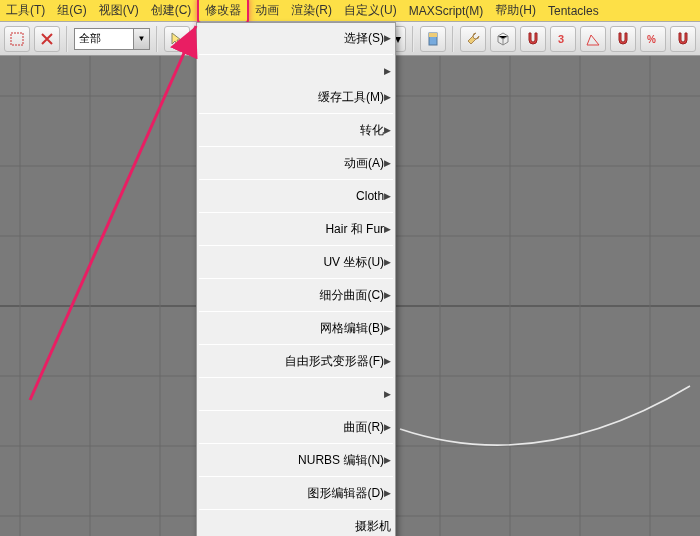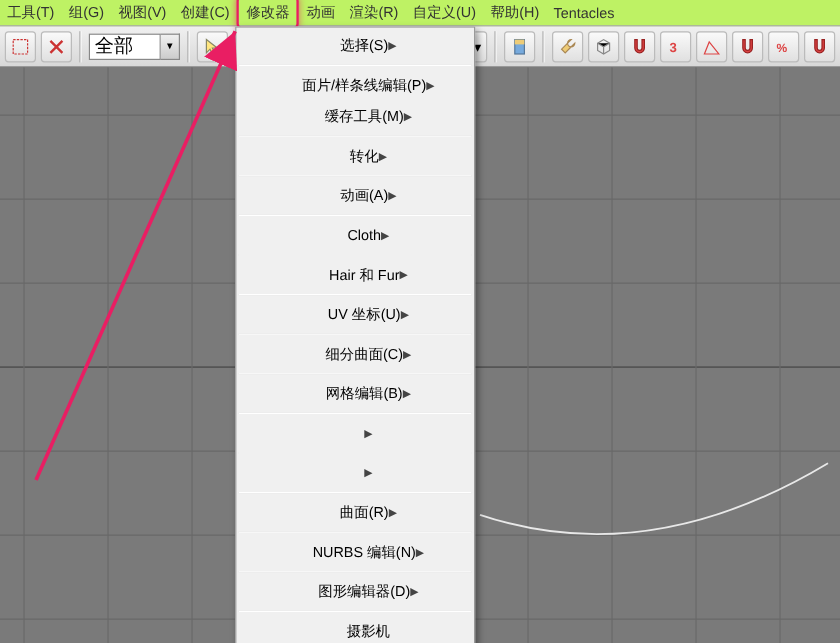--- a/index.html
+++ b/index.html
@@ -1,55 +1,56 @@
 <!DOCTYPE html>
 <html><head>
 <meta charset="utf-8">
 <style>
 * { margin: 0; padding: 0; box-sizing: border-box; font-family: "Microsoft YaHei", SimSun, sans-serif; }
 body { width: 700px; height: 536px; background: #7a7a7a; overflow: hidden; position: relative; }
 
-.menubar { height: 22px; background: #bef264; display: flex; align-items: center; font-size: 12px; color: #333; border-bottom: 1px solid #aaa; white-space: nowrap; }
+.menubar { height: 22px; background: #fde047; display: flex; align-items: center; font-size: 12px; color: #333; border-bottom: 1px solid #aaa; white-space: nowrap; }
 .menubar-item { padding: 3px 6px; cursor: pointer; }
 .menubar-item.highlighted { border: 2px solid #e91e63; border-radius: 4px; box-shadow: 0 0 6px rgba(233,30,99,0.6); }
 
 .toolbar { height: 34px; background: linear-gradient(#f0f0f0,#d8d8d8); border-bottom: 1px solid #999; display: flex; align-items: center; padding: 2px 4px; gap: 4px; font-size: 12px; }
 .tbtn { width: 26px; height: 26px; border: 1px solid #bbb; background: linear-gradient(#fafafa,#e0e0e0); border-radius: 3px; display: flex; align-items: center; justify-content: center; }
 .tbtn svg { width: 16px; height: 16px; }
 .divider { width: 2px; height: 26px; background: linear-gradient(90deg,#aaa,#fff); margin: 0 2px; }
 .combo { display: flex; align-items: center; height: 24px; }
-.combo input { width: 60px; height: 22px; font-size: 16px; border: 1px solid #888; padding: 0 4px; }
+.combo input { width: 60px; height: 22px; font-size: 11px; border: 1px solid #888; padding: 0 4px; }
 .combo .arrow { width: 16px; height: 22px; border: 1px solid #888; border-left: none; background: linear-gradient(#f0f0f0,#ccc); display: flex; align-items: center; justify-content: center; font-size: 8px; }
 .gap-stretch { flex: 1; }
 .toolbar-right-label { font-size: 11px; color: #555; margin-right: 2px; }
 
 .viewport { position: absolute; top: 56px; left: 0; width: 700px; height: 480px; background: #7a7a7a; }
 .grid line { stroke: #696969; stroke-width: 1; }
 .grid line.axis { stroke: #555; stroke-width: 1.5; }
 .curve { stroke: #e8e8e8; stroke-width: 1.5; fill: none; }
 
 .dropdown { position: absolute; top: 22px; left: 196px; width: 200px; background: #f0f0f0; border: 1px solid #9a9a9a; box-shadow: 2px 3px 6px rgba(0,0,0,0.4); font-size: 12px; padding: 2px 0; }
-.dd-item { height: 26px; display: flex; align-items: center; justify-content: center; padding: 0 4px 0 26px; cursor: pointer; }
+.dd-item { height: 26px; display: flex; align-items: center; justify-content: flex-end; padding: 0 4px 0 26px; cursor: pointer; }
 .dd-arrow { font-size: 9px; color: #444; }
 .dd-sep { height: 1px; background: #ccc; margin: 3px 2px; border-bottom: 1px solid #fff; }
 
 .annotation-arrow { position: absolute; top: 0; left: 0; pointer-events: none; }
 </style>
 </head>
 <body>
 
 <div class="menubar" id="menubar">
     <div class="menubar-item">工具(T)</div>
     <div class="menubar-item">组(G)</div>
     <div class="menubar-item">视图(V)</div>
     <div class="menubar-item">创建(C)</div>
     <div class="menubar-item highlighted">修改器</div>
     <div class="menubar-item">动画</div>
     <div class="menubar-item">渲染(R)</div>
     <div class="menubar-item">自定义(U)</div>
+    <div class="menubar-item">MAXScript(M)</div>
     <div class="menubar-item">帮助(H)</div>
     <div class="menubar-item">Tentacles</div>
   </div>
 
 <div class="toolbar">
   <div class="tbtn">
       <svg viewBox="0 0 16 16">
         <rect x="2" y="2" width="12" height="12" fill="none" stroke="#c33" stroke-dasharray="2 1"></rect>
       </svg>
     </div>
@@ -163,21 +164,20 @@
   </svg>
 </div>
 
 <div class="dropdown" id="dropdown">
     <div class="dd-item">
       <span>选择(S)</span>
       <span class="dd-arrow">▶</span>
     </div>
     <div class="dd-sep"></div>
     <div class="dd-item">
-      <span>面片/样条线编辑(P)</span>
       <span class="dd-arrow">▶</span>
     </div>
     <div class="dd-item">
       <span>缓存工具(M)</span>
       <span class="dd-arrow">▶</span>
     </div>
     <div class="dd-sep"></div>
     <div class="dd-item">
       <span>转化</span>
       <span class="dd-arrow">▶</span>
@@ -207,20 +207,21 @@
       <span>细分曲面(C)</span>
       <span class="dd-arrow">▶</span>
     </div>
     <div class="dd-sep"></div>
     <div class="dd-item">
       <span>网格编辑(B)</span>
       <span class="dd-arrow">▶</span>
     </div>
     <div class="dd-sep"></div>
     <div class="dd-item">
+      <span>自由形式变形器(F)</span>
       <span class="dd-arrow">▶</span>
     </div>
     <div class="dd-sep"></div>
     <div class="dd-item">
       <span class="dd-arrow">▶</span>
     </div>
     <div class="dd-sep"></div>
     <div class="dd-item">
       <span>曲面(R)</span>
       <span class="dd-arrow">▶</span>

